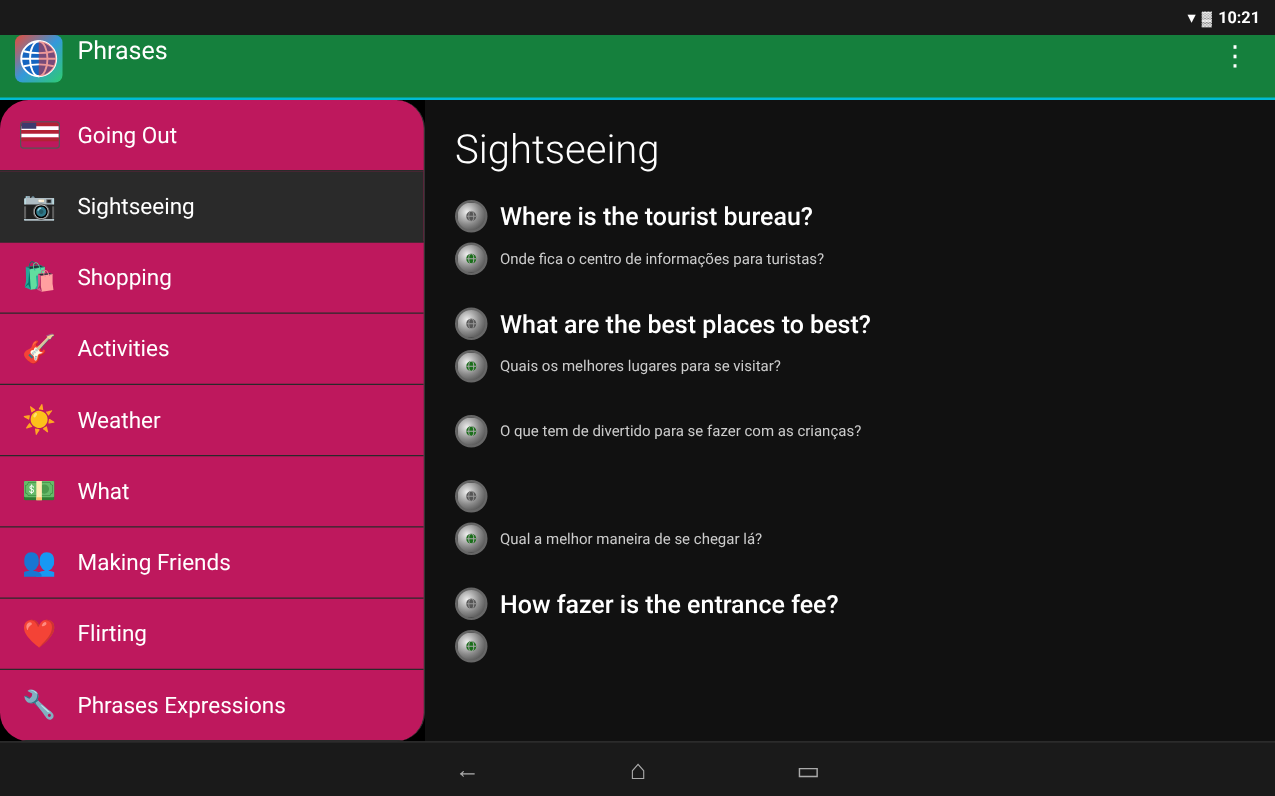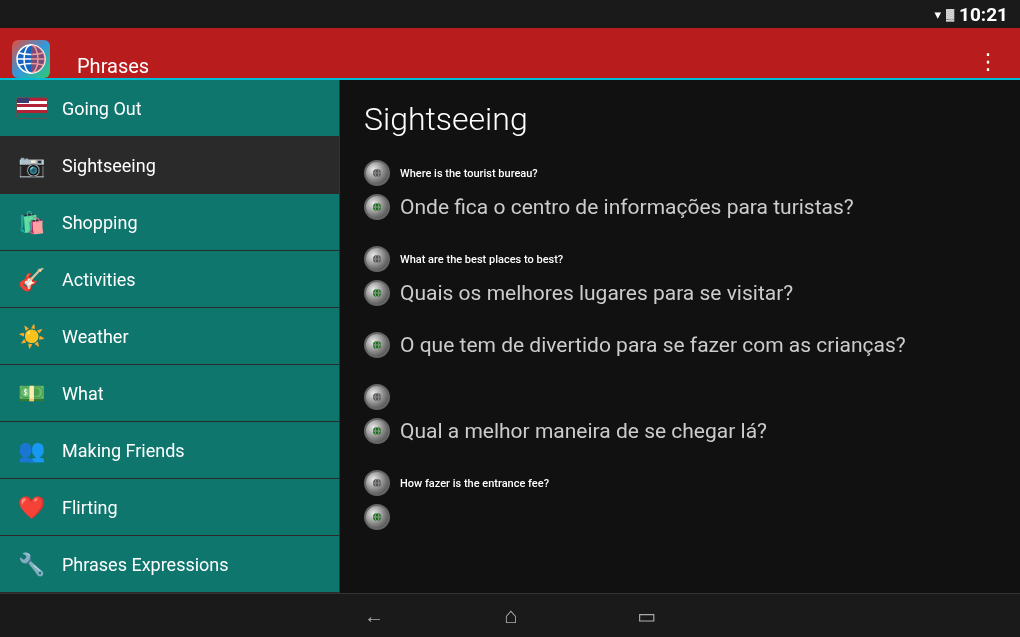--- a/index.html
+++ b/index.html
@@ -26,37 +26,36 @@
       gap: 6px;
       z-index: 10;
     }
     .status-icons {
       display: flex;
       align-items: center;
       gap: 5px;
     }
     .status-time {
       color: #fff;
-      font-size: 19px;
+      font-size: 13px;
       font-weight: bold;
     }
 
     
     .action-bar {
       position: absolute;
       top: 28px;
       left: 0; right: 0;
       height: 52px;
-      background: #b91c1c;
-      display: flex;
-      align-items: flex-end;
+      background: #15803d;
+      display: flex;
+      align-items: flex-start;
       padding: 0 12px;
       border-bottom: 2px solid #00bcd4;
       z-index: 10;
-      gap: 15px;
     }
     .app-icon {
       width: 38px;
       height: 38px;
       border-radius: 6px;
       background: linear-gradient(135deg, #e74c3c 0%, #3498db 50%, #2ecc71 100%);
       display: flex;
       align-items: center;
       justify-content: center;
       margin-right: 12px;
@@ -82,24 +81,25 @@
       position: absolute;
       top: 80px;
       left: 0; right: 0;
       bottom: 44px;
       display: flex;
     }
 
     
     .sidebar {
       width: 340px;
-      background: #0f766e;
+      background: #be185d;
       overflow-y: auto;
       border-right: 1px solid #333;
       flex-shrink: 0;
+      border-radius: 23px;
     }
     .sidebar-item {
       display: flex;
       align-items: center;
       padding: 10px 14px;
       border-bottom: 1px solid #2a2a2a;
       cursor: pointer;
       min-height: 46px;
     }
     .sidebar-item.active {
@@ -137,26 +137,26 @@
     .phrase-pair {
       margin-bottom: 18px;
     }
     .phrase-row {
       display: flex;
       align-items: center;
       padding: 4px 0;
     }
     .phrase-en {
       color: #fff;
-      font-size: 11px;
+      font-size: 20px;
       font-weight: 500;
     }
     .phrase-pt {
       color: #ccc;
-      font-size: 21px;
+      font-size: 12px;
     }
 
     
     .nav-bar {
       position: absolute;
       bottom: 0; left: 0; right: 0;
       height: 44px;
       background: #1a1a1a;
       display: flex;
       align-items: center;

